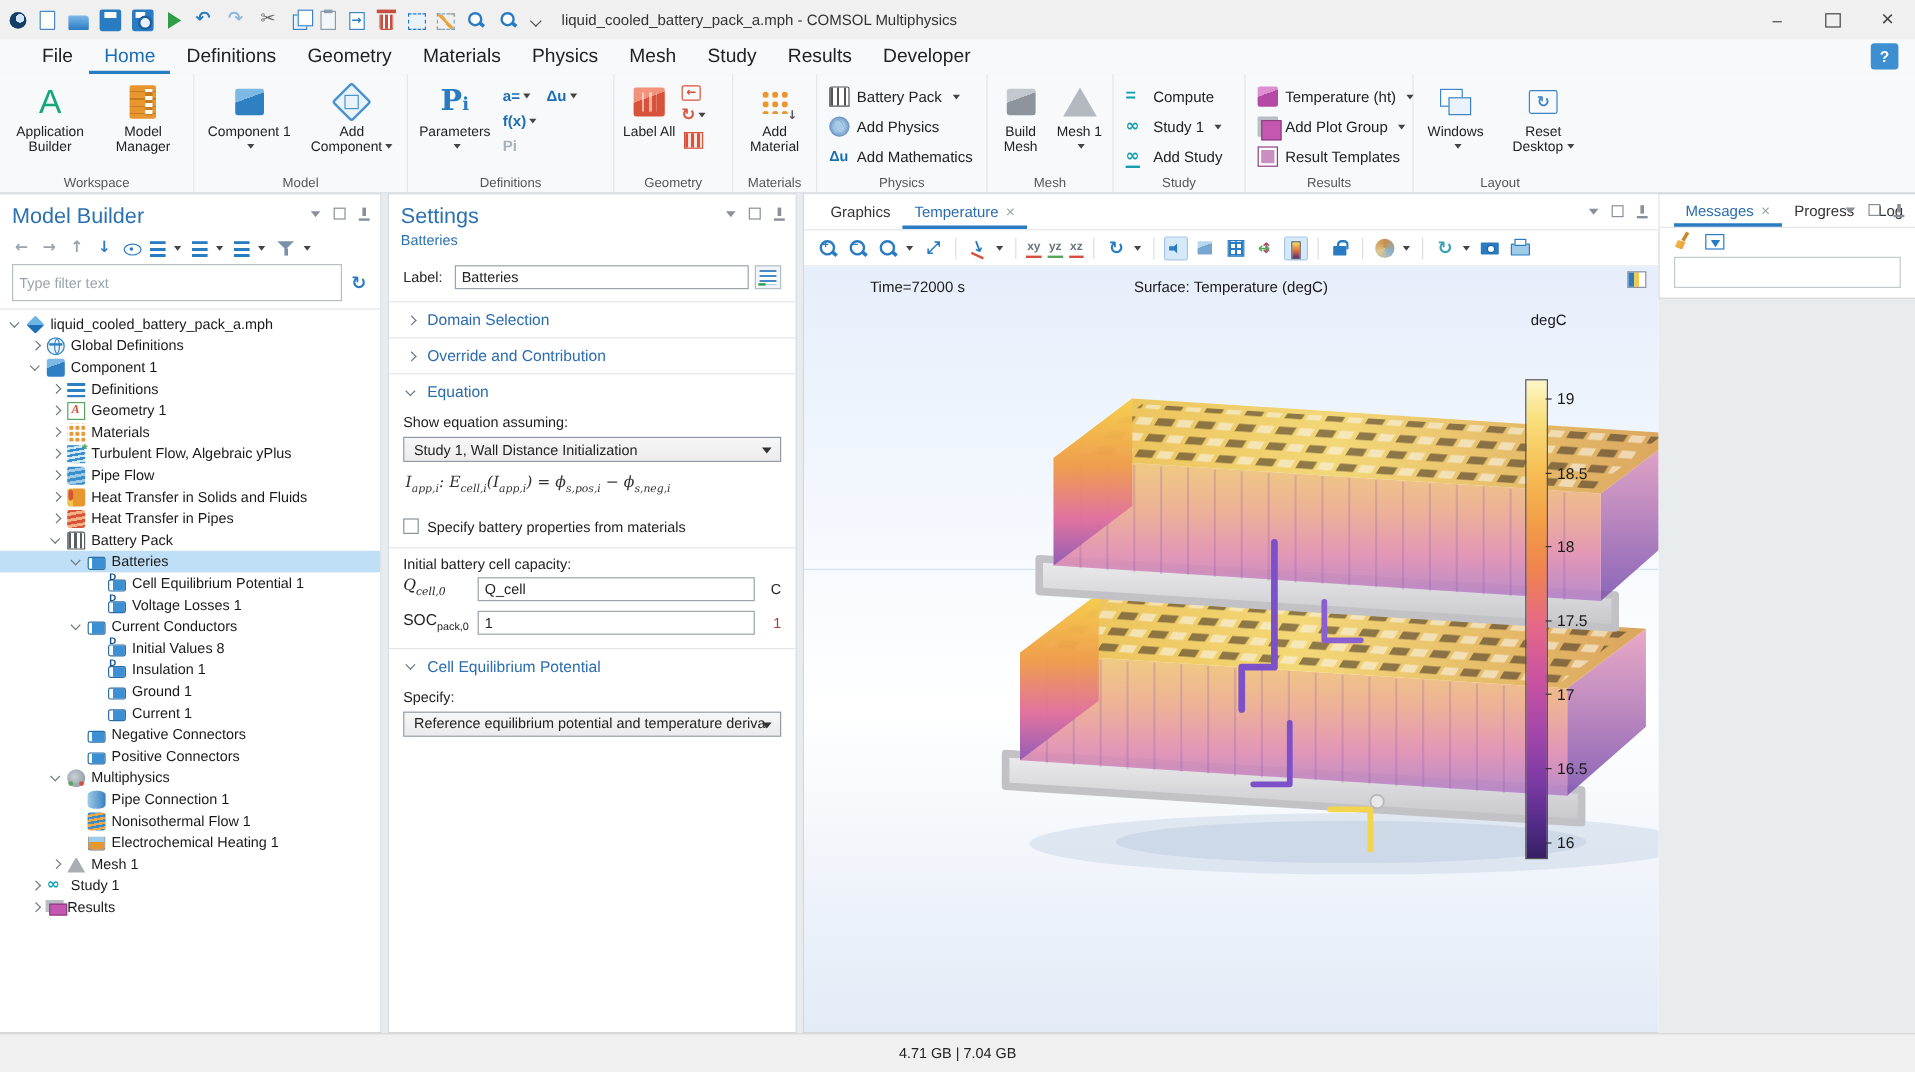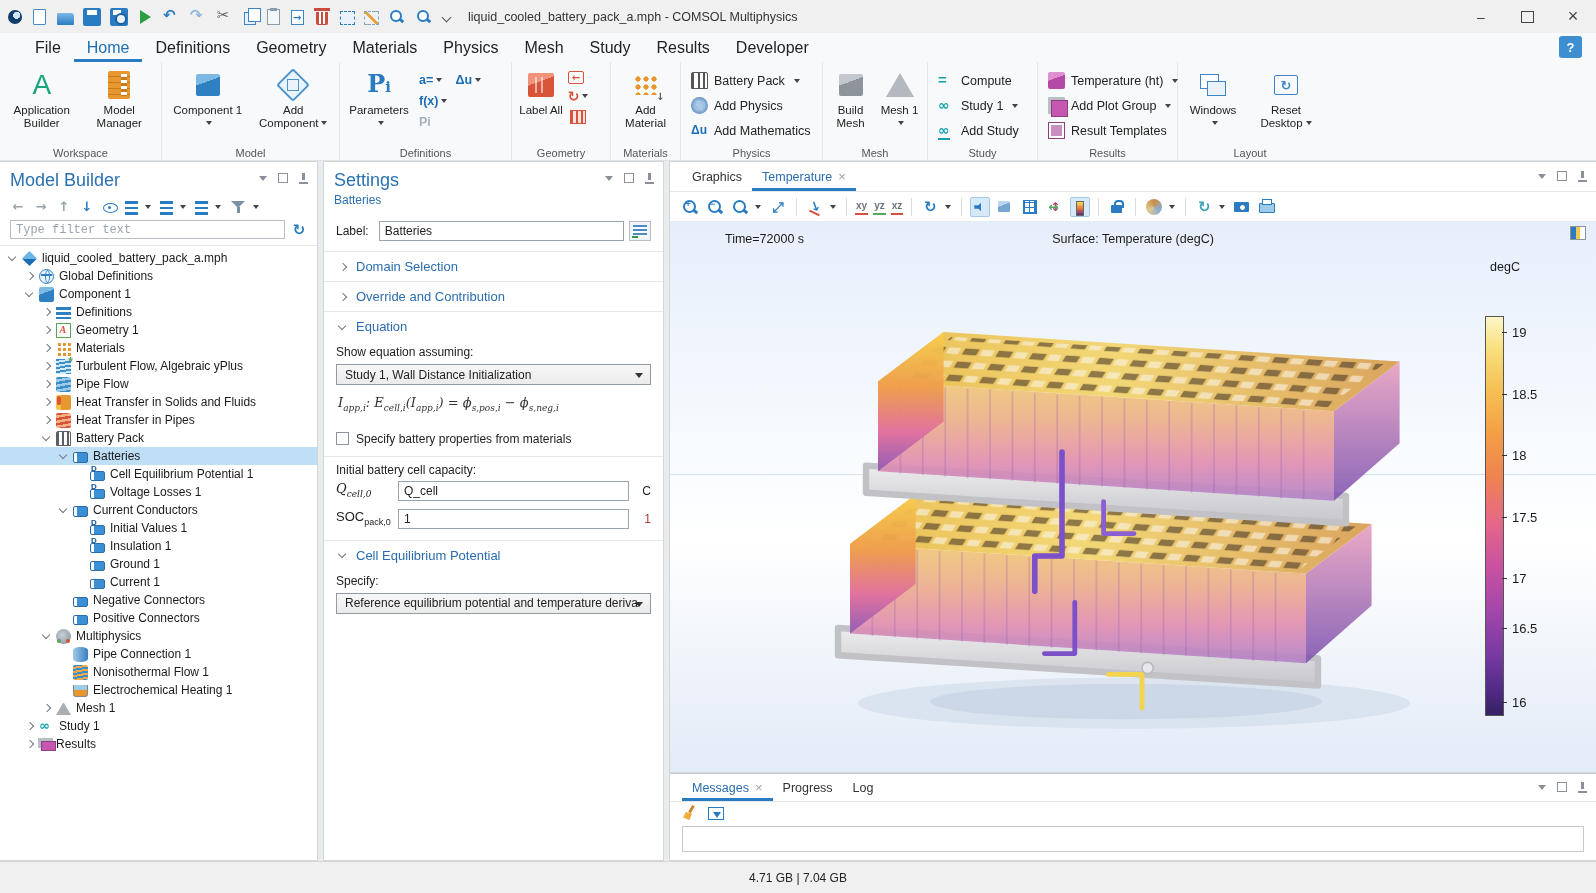--- a/index.html
+++ b/index.html
@@ -136,21 +136,21 @@
   .mt-up::before{content:"\2191"}
   .mt-down::before{content:"\2193";color:#2a7cc2}
   .mt-eye::before{content:"";position:absolute;left:1px;top:4px;width:13px;height:8px;border:1.6px solid #2a7cc2;border-radius:50%}
   .mt-eye::after{content:"";position:absolute;left:6px;top:7px;width:3px;height:3px;background:#2a7cc2;border-radius:50%}
   .mt-bars{background:repeating-linear-gradient(180deg,#2a7cc2 0 2.5px,transparent 2.5px 5.5px);width:13px;height:14px;margin-top:1px}
   .mt-filter::before{content:"";position:absolute;left:1px;top:2px;border-left:7px solid transparent;border-right:7px solid transparent;border-top:7px solid #7a92a8}
   .mt-filter::after{content:"";position:absolute;left:7px;top:8px;width:2.5px;height:6px;background:#7a92a8}
   .mt-dd{width:8px}
   .mt-dd::before{content:"";position:absolute;left:0;top:6px;border-left:3.5px solid transparent;border-right:3.5px solid transparent;border-top:4px solid #444}
   .filter-row{display:flex;align-items:center;gap:6px;padding:0 10px 6px}
-  .filter-input{flex:1;height:19px;border:1px solid #b8bec4;padding:0 5px;font-size:12px;color:#333;font-family:Liberation Mono, monospace}
+  .filter-input{flex:1;height:31px;border:1px solid #b8bec4;padding:0 5px;font-size:12px;color:#333;font-family:Liberation Sans, sans-serif}
   .filter-input::placeholder{color:#9aa4ad}
   .refresh-ic{color:#2a7cc2;font:bold 15px/16px "DejaVu Sans"}
   .refresh-ic::before{content:"\21BB"}
   .tree{flex:1;overflow:hidden;border-top:1px solid #e4e7ea;padding-top:3px}
   .trow{display:flex;align-items:center;height:18px;padding-right:4px;white-space:nowrap}
   .trow.sel{background:#bfdff6}
   .lvl0{padding-left:6px}.lvl1{padding-left:23px}.lvl2{padding-left:40px}.lvl3{padding-left:57px}.lvl4{padding-left:74px}
   .chev{width:15px;height:14px;flex:0 0 15px;position:relative}
   .chev.closed::before{content:"";position:absolute;left:4px;top:4px;width:5px;height:5px;border:solid #707880;border-width:1.5px 1.5px 0 0;transform:rotate(45deg)}
   .chev.open::before{content:"";position:absolute;left:3px;top:3px;width:5px;height:5px;border:solid #707880;border-width:1.5px 1.5px 0 0;transform:rotate(135deg)}
@@ -209,21 +209,21 @@
   .fieldrow{display:flex;align-items:center;padding:2px 12px 6px}
   .fsym{width:62px;font:italic 13px/16px "DejaVu Serif",serif;color:#222;flex:0 0 62px}
   .fsym sub{font-size:9px}
   .fsym.up{font-style:normal;font-family:"Liberation Sans",sans-serif}
   .finput{flex:1;height:20px}
   .funit{width:16px;text-align:right;margin-left:6px;color:#222}
   .funit.dim{color:#b03a3a}
   .hr{border-top:1px solid #e4e7ea;margin:2px 0 0}
 
   
-  .rightcol{flex:1;display:flex;flex-direction:column;min-width:0}
+  .rightcol{flex:1;display:flex;flex-direction:row;min-width:0}
   .gfx{flex:1;display:flex;flex-direction:column;background:#fff;border:1px solid #d4d7da;border-right:none;min-height:0}
   .tabbar{height:30px;display:flex;align-items:stretch;padding-left:12px;position:relative;border-bottom:1px solid #e4e7ea;background:#fff;flex:0 0 30px}
   .tab{display:flex;align-items:center;gap:6px;padding:0 10px;font-size:12.5px;color:#333}
   .tab.active{color:#2b6cb0;box-shadow:inset 0 -3px 0 #2a7cc2}
   .tab .x{color:#9aa4ad;font-size:13px}
   .tab .x::before{content:"\00D7"}
   .gtoolbar{height:30px;display:flex;align-items:center;gap:5px;padding:0 10px;border-bottom:1px solid #e8ebee;background:#fff;flex:0 0 30px}
   .gt{width:20px;height:20px;position:relative;display:flex;align-items:center;justify-content:center;border-radius:2px}
   .gt.on{background:#d6e9f8;border:1px solid #a6c8e8}
   .gt-sep{width:1px;height:18px;background:#dcdfe2;margin:0 3px}
@@ -629,21 +629,21 @@
             <span class="tlab">Voltage Losses 1</span>
           </div>
         <div class="trow lvl3">
             <span class="chev open"></span>
             <span class="tic ic-bat"></span>
             <span class="tlab">Current Conductors</span>
           </div>
         <div class="trow lvl4">
             <span class="chev leaf"></span>
             <span class="tic ic-dnode"></span>
-            <span class="tlab">Initial Values 1</span>
+            <span class="tlab">Initial Values 8</span>
           </div>
         <div class="trow lvl4">
             <span class="chev leaf"></span>
             <span class="tic ic-dnode"></span>
             <span class="tlab">Insulation 1</span>
           </div>
         <div class="trow lvl4">
             <span class="chev leaf"></span>
             <span class="tic ic-node"></span>
             <span class="tlab">Ground 1</span>
@@ -913,21 +913,21 @@
             </g>
           </svg>
 
           <span class="anno anno-unit">degC</span>
           <div class="colorbar">
             <span class="cbtick" style="top:8px">19</span>
             <span class="cbtick" style="top:70px">18.5</span>
             <span class="cbtick" style="top:131px">18</span>
             <span class="cbtick" style="top:193px">17.5</span>
             <span class="cbtick" style="top:254px">17</span>
-            <span class="cbtick" style="top:304px">16.5</span>
+            <span class="cbtick" style="top:316px">16.5</span>
             <span class="cbtick" style="top:378px">16</span>
           </div>
         </div>
       </div>
 
       <div class="messages">
         <div class="tabbar" style="height:28px;flex:0 0 28px">
           <span class="tab active">
               <span>Messages</span>
               <span class="x"></span>

